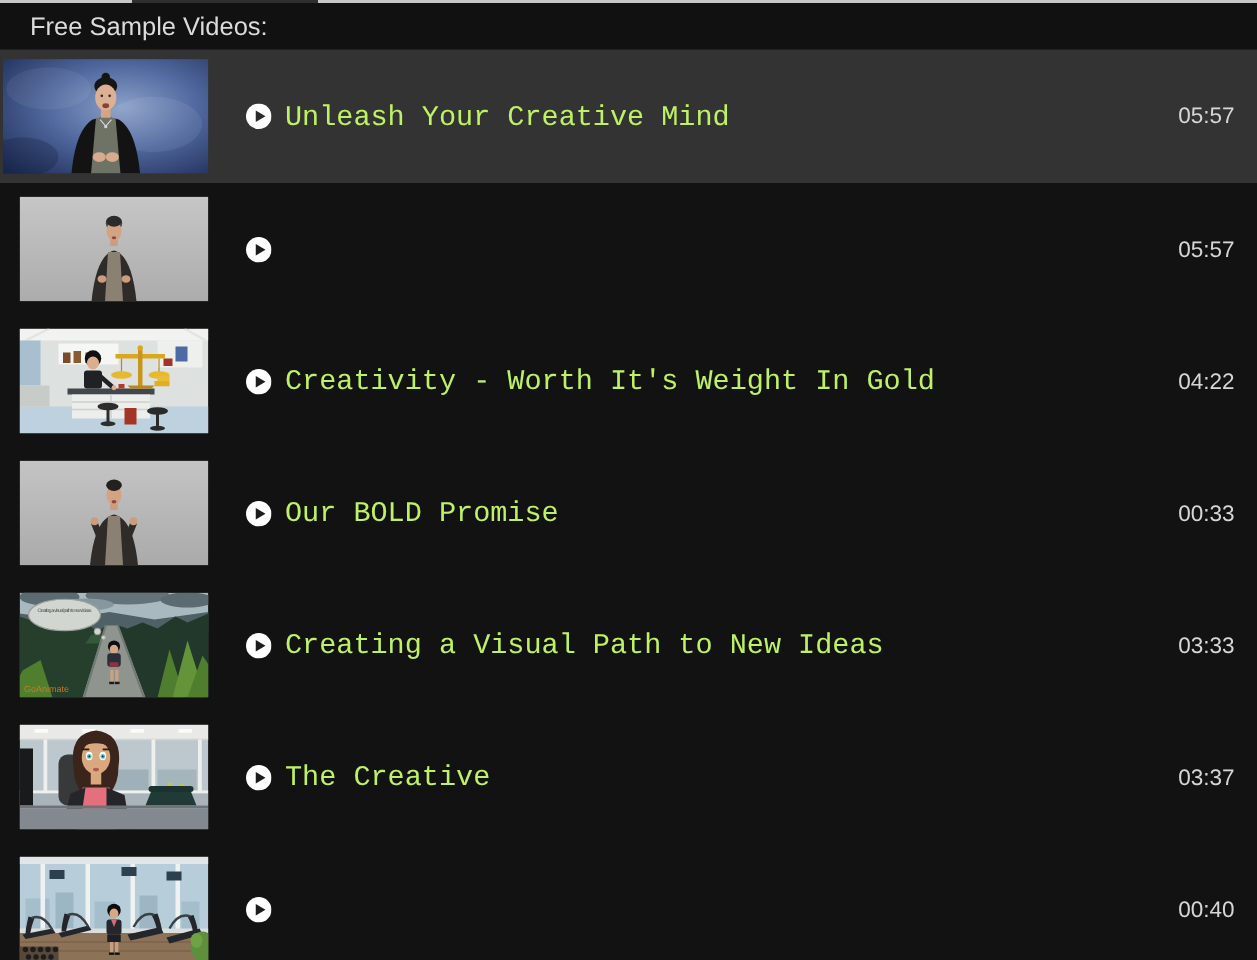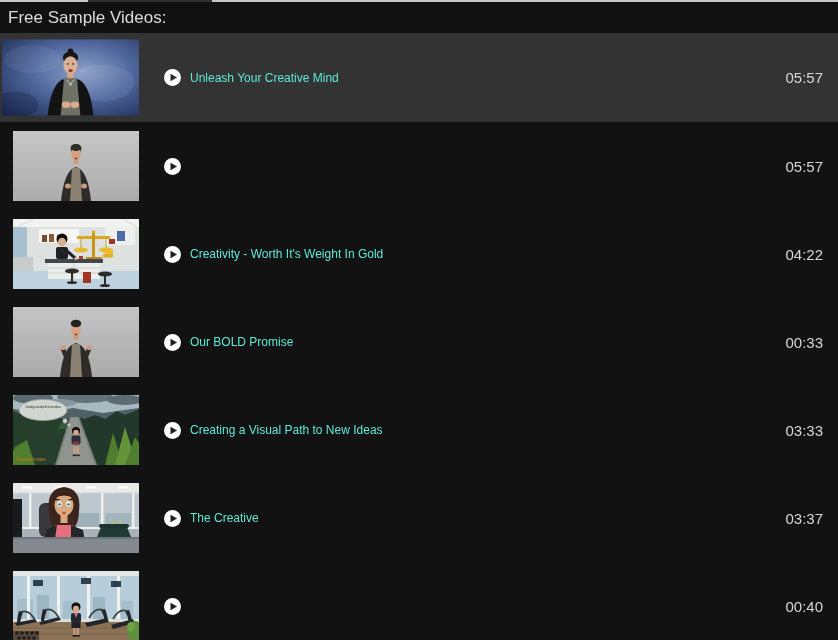--- a/index.html
+++ b/index.html
@@ -6,35 +6,35 @@
   body{
     width:838px;height:640px;overflow:hidden;position:relative;
     background:#121212;
     font-family:"Liberation Sans","DejaVu Sans",sans-serif;
     -webkit-font-smoothing:antialiased;
   }
   .top-line{height:2px;background:#c7c7c7;position:relative;}
   .top-line .dark-seg{position:absolute;left:88px;top:0;width:124px;height:2px;background:#2f2f2f;}
   .header{
     height:31px;background:#111111;display:flex;align-items:center;
-    padding-left:8px;color:#dbdbdb;font-size:17px;
+    padding-left:20px;color:#dbdbdb;font-size:17px;
   }
   .video-list{display:flex;flex-direction:column;}
   .video-row{
     height:88px;display:flex;align-items:center;background:#121212;cursor:pointer;
   }
   .video-row.active{height:89px;background:#333333;}
   .thumb{
     width:126px;height:70px;margin-left:13px;flex:0 0 auto;overflow:hidden;
   }
   .video-row.active .thumb{width:137px;height:77px;margin-left:2px;}
   .thumb svg{width:100%;height:100%;display:block;}
   .play{width:17px;height:17px;margin-left:25px;flex:0 0 auto;}
   .play svg{width:17px;height:17px;display:block;}
-  .title{margin-left:9px;color:#5eead4;font-size:12px;white-space:nowrap;}
+  .title{margin-left:9px;color:#bef264;font-size:19px;white-space:nowrap;font-family:Liberation Mono, monospace;}
   .duration{margin-left:auto;margin-right:15px;color:#d6d6d6;font-size:15px;padding-left:20px;}
 </style>
 </head>
 <body>
 
 <div class="top-line">
   <div class="dark-seg"></div>
 </div>
 
 <div class="header">

